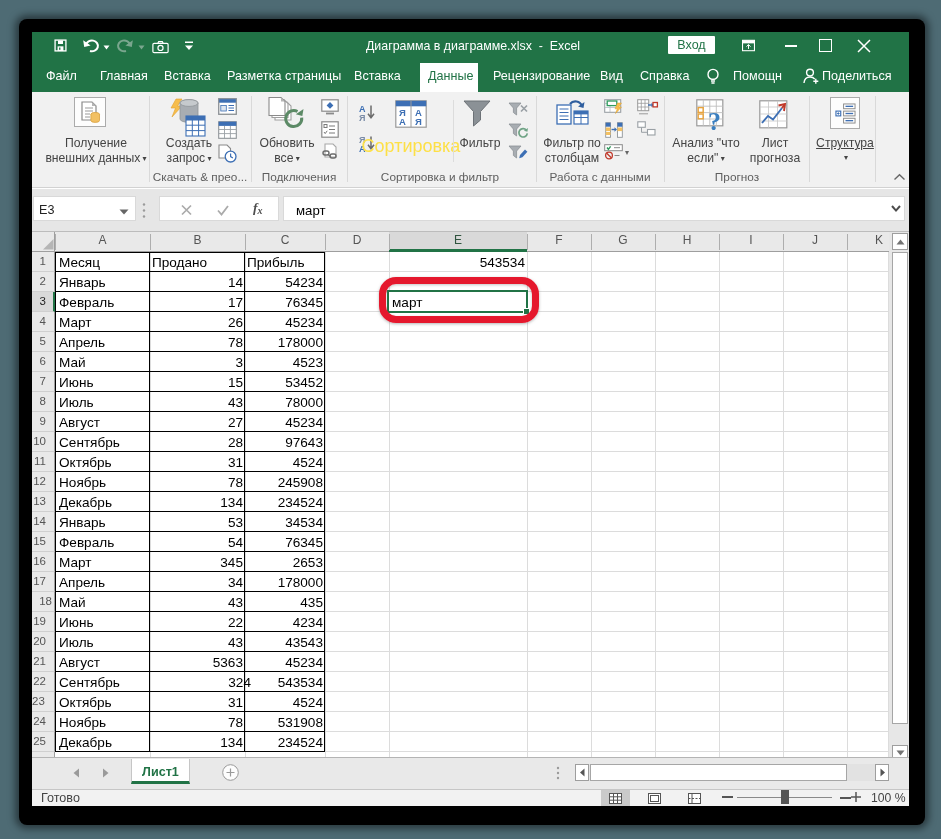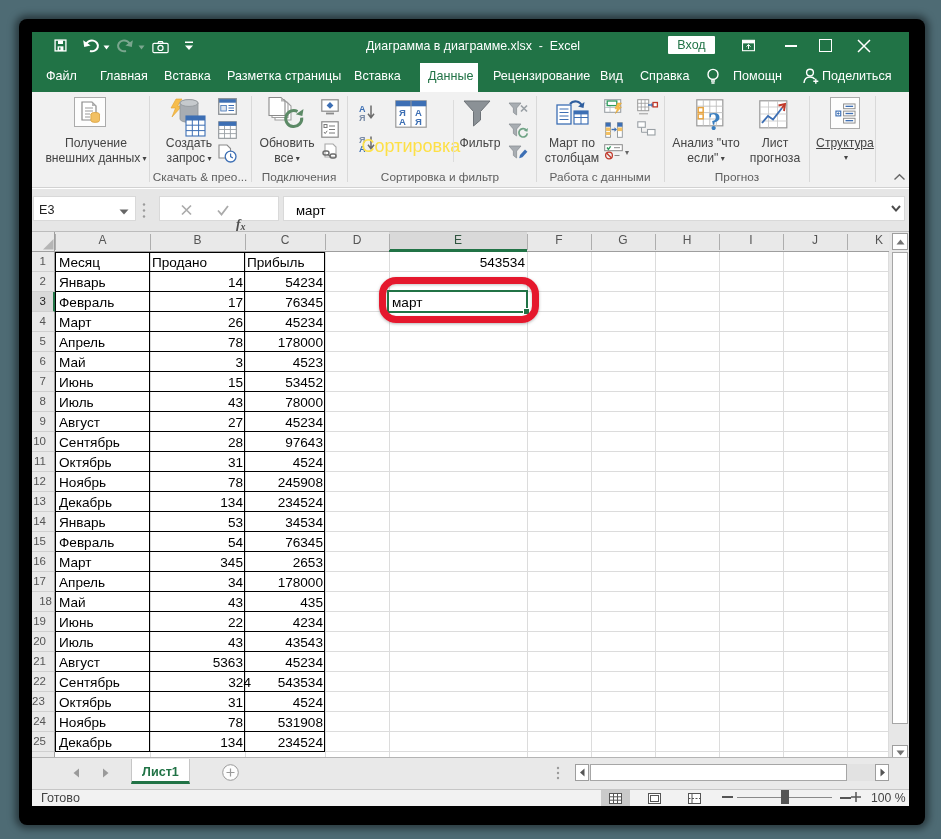--- a/index.html
+++ b/index.html
@@ -194,21 +194,21 @@
   </svg>
 <svg style="left:556px; top:98px;" width="33" height="30" viewBox="0 0 33 30">
 <path d="M14 6 a7 7 0 0 1 12 2" fill="none" stroke="#2f5e9e" stroke-width="2.2"></path>
 <path d="M28.5 4 l-1 6 l-5.5-1.5 z" fill="#2f5e9e"></path>
 <rect x="1" y="7" width="14" height="19" fill="#fff" stroke="#3d6fb4" stroke-width="1.3"></rect>
 <path d="M3.5 11 h9 M3.5 14.5 h9 M3.5 18 h9 M3.5 21.5 h9" stroke="#3d6fb4" stroke-width="1.2"></path>
 <rect x="18" y="13" width="14" height="13" fill="#fff" stroke="#3d6fb4" stroke-width="1.2"></rect>
 <rect x="18" y="13" width="14" height="3.4" fill="#3d6fb4"></rect>
 <path d="M25 13 v13 M18 19.5 h14" stroke="#3d6fb4" stroke-width="1"></path>
 </svg>
-<div class="abs" style="left:492px; top:136px; width:160px; text-align:center; font-size:12.2px; color:#444;">Март по</div>
+<div class="abs" style="left:492px; top:136px; width:160px; text-align:center; font-size:12.2px; color:#444;">Фильтр по</div>
 <div class="abs" style="left:492px; top:151px; width:160px; text-align:center; font-size:12.2px; color:#444;">столбцам</div>
 <div class="abs" style="left:510px; top:170px; width:180px; text-align:center; font-size:11.8px; color:#5e5e5e;">Работа с данными</div>
 <svg style="left:604px; top:99px;" width="19" height="15" viewBox="0 0 19 15">
 <rect x="0.7" y="0.7" width="16" height="12.6" fill="#fff" stroke="#9aa0a5" stroke-width="1.1"></rect>
 <path d="M0.7 4.5 h16 M0.7 8.5 h16 M6 0.7 v12.6" stroke="#b4bac0" stroke-width="0.8"></path>
 <rect x="3.2" y="2" width="9.6" height="4.6" fill="#fff" stroke="#2e9a5c" stroke-width="1.3"></rect>
 <path d="M13.5 4 L17.5 4 L14.8 8 L17.5 8 L11.5 14.6 L13.3 9.8 L11 9.8 Z" fill="#f6bd4d" stroke="#e0a12e" stroke-width="0.5"></path>
 </svg>
 <svg style="left:605px; top:122px;" width="18" height="16" viewBox="0 0 18 16">
 <rect x="0.7" y="0.7" width="4.8" height="14.6" fill="#fff" stroke="#8f9498" stroke-width="0.9"></rect>
@@ -289,21 +289,21 @@
     <circle cx="2" cy="8.5" r="1.2" fill="#9a9a9a"></circle>
     <circle cx="2" cy="14.5" r="1.2" fill="#9a9a9a"></circle>
 </svg>
 <div class="abs" style="left:159px; top:196px; width:120px; height:25px; background:#fff; border:1px solid #d9d9d9;"></div>
 <svg style="left:181px; top:204px;" width="11" height="12" viewBox="0 0 11 12">
     <path d="M1 1.5 L10 10.5 M10 1.5 L1 10.5" stroke="#ababab" stroke-width="1.7"></path>
   </svg>
 <svg style="left:217px; top:205px;" width="12" height="11" viewBox="0 0 12 11">
     <path d="M1 5.5 L4.5 9.5 L11 1" fill="none" stroke="#ababab" stroke-width="1.8"></path>
   </svg>
-<div class="abs" style="left:236px; top:200px; font-size:13.5px; font-style:italic; font-family:'Liberation Serif', serif; font-weight:bold; color:#4d4d4d;margin-top:16px;">f<span style="font-size:10px; position:relative; top:2px;">x</span></div>
+<div class="abs" style="left:253px; top:200px; font-size:13.5px; font-style:italic; font-family:'Liberation Serif', serif; font-weight:bold; color:#4d4d4d;">f<span style="font-size:10px; position:relative; top:2px;">x</span></div>
 <div class="abs" style="left:283px; top:196px; width:622px; height:25px; background:#fff; border:1px solid #d9d9d9;"></div>
 <div class="abs" style="left:296px; top:203px; font-size:13.2px; color:#000;">март</div>
 <svg style="left:891px; top:205px;" width="10" height="7" viewBox="0 0 10 7">
     <path d="M1 1 L5 5.6 L9 1" fill="none" stroke="#4d4d4d" stroke-width="2"></path>
   </svg>
 <div class="abs" style="left:32px; top:231px; width:877px; height:1px; background:#bcbcbc;"></div>
 <div class="abs" style="left:32px; top:232px; width:857px; height:20px; background:#e9e9e9; border-bottom:1px solid #9e9e9e;"></div>
 <svg style="left:43px; top:239px;" width="11" height="11" viewBox="0 0 11 11">
     <path d="M10.5 0 V10.5 H0 Z" fill="#b5b5b5"></path>
   </svg>

